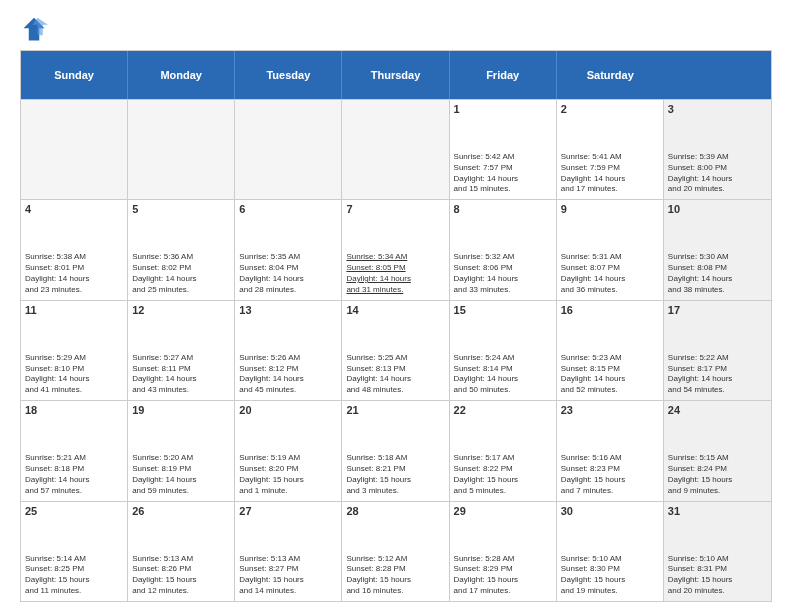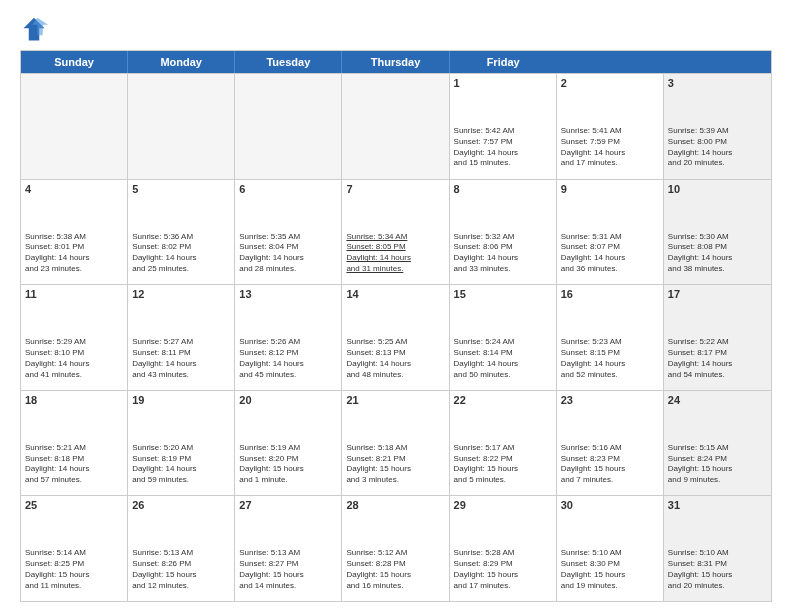--- a/index.html
+++ b/index.html
@@ -68,21 +68,21 @@
     }
     .day-headers {
       display: grid;
       grid-template-columns: repeat(7, 1fr);
       background: #2a6ab5;
     }
     .day-header {
       color: white;
       font-size: 11px;
       font-weight: bold;
-      padding: 5px 4px;
+      padding: 18px 4px;
       text-align: center;
       border-right: 1px solid #4a8ad4;
     }
     .day-header:last-child { border-right: none; }
     .calendar-body {
       flex: 1;
       display: flex;
       flex-direction: column;
     }
     .week-row {
@@ -136,20 +136,21 @@
     </div>
   </div>
 
   <div class="calendar">
     <div class="day-headers">
     <div class="day-header">Sunday</div>
         <div class="day-header">Monday</div>
         <div class="day-header">Tuesday</div>
         <div class="day-header">Thursday</div>
         <div class="day-header">Friday</div>
+        <div class="day-header">Saturday</div>
       </div>
     <div class="calendar-body">
     <div class="week-row">
           <div class="day-cell empty"></div>
           <div class="day-cell empty"></div>
           <div class="day-cell empty"></div>
           <div class="day-cell empty"></div>
           <div class="day-cell">
             <span class="day-num">1</span>
             <div class="day-info" style="white-space: pre-line;">Sunrise: 5:42 AM

